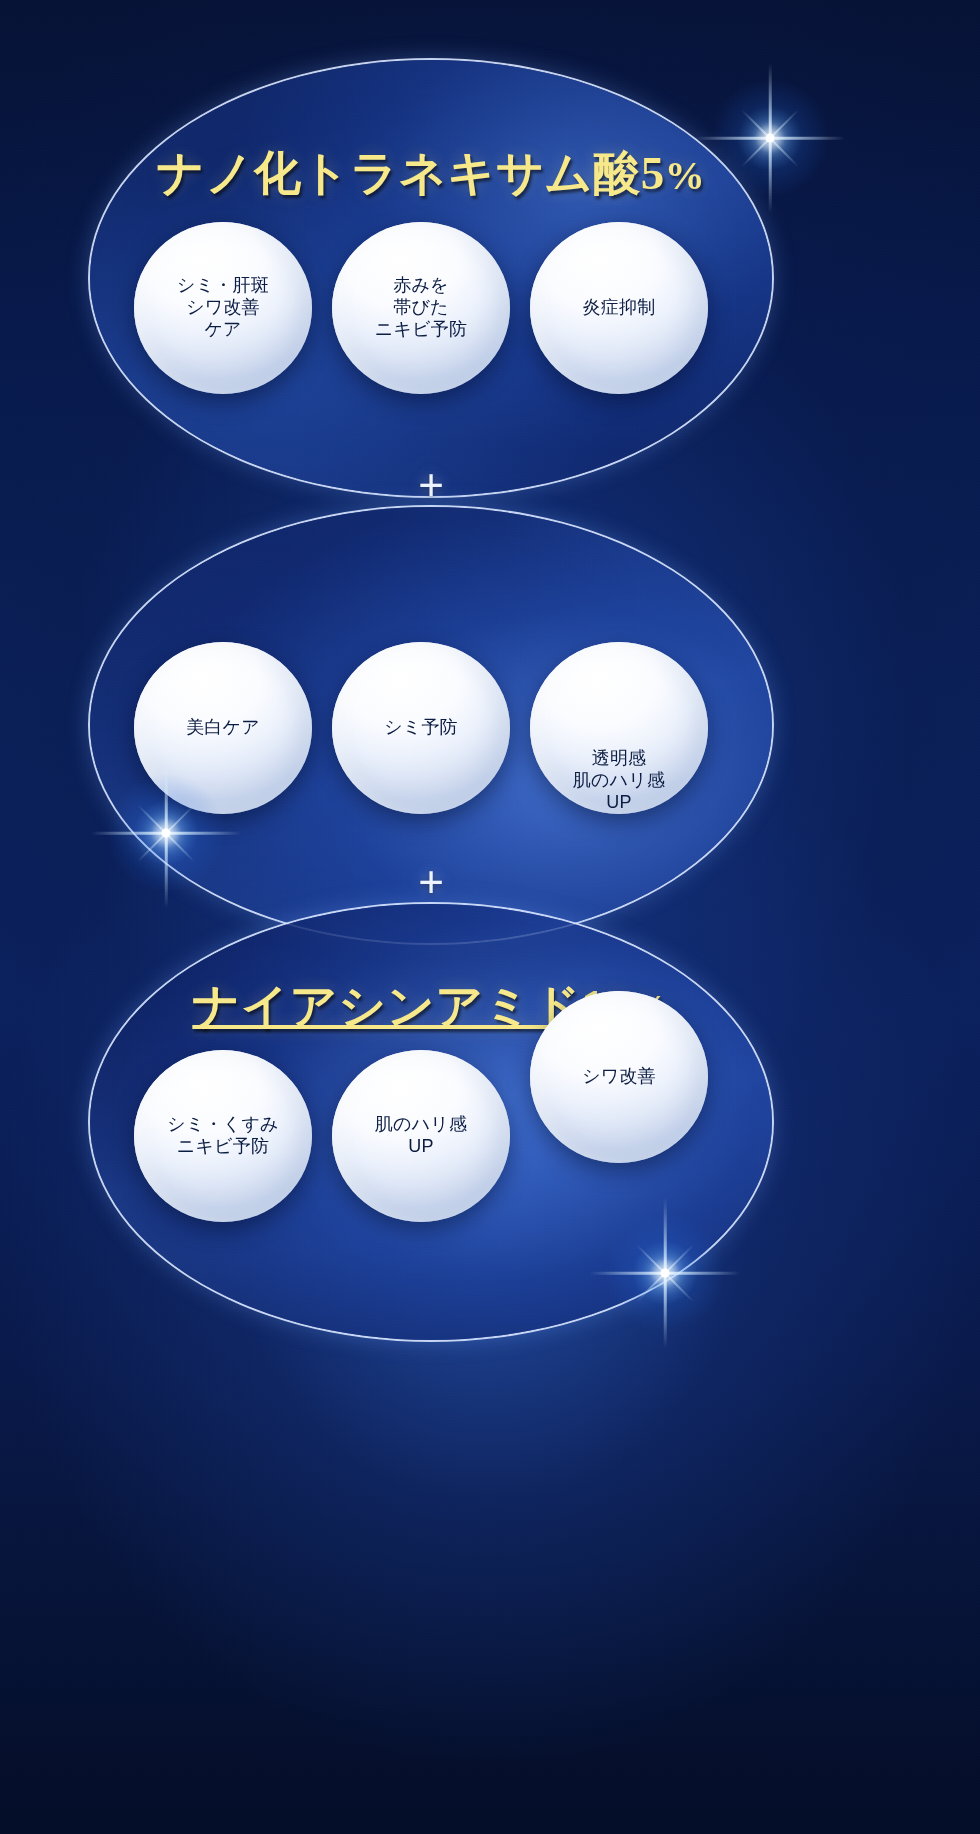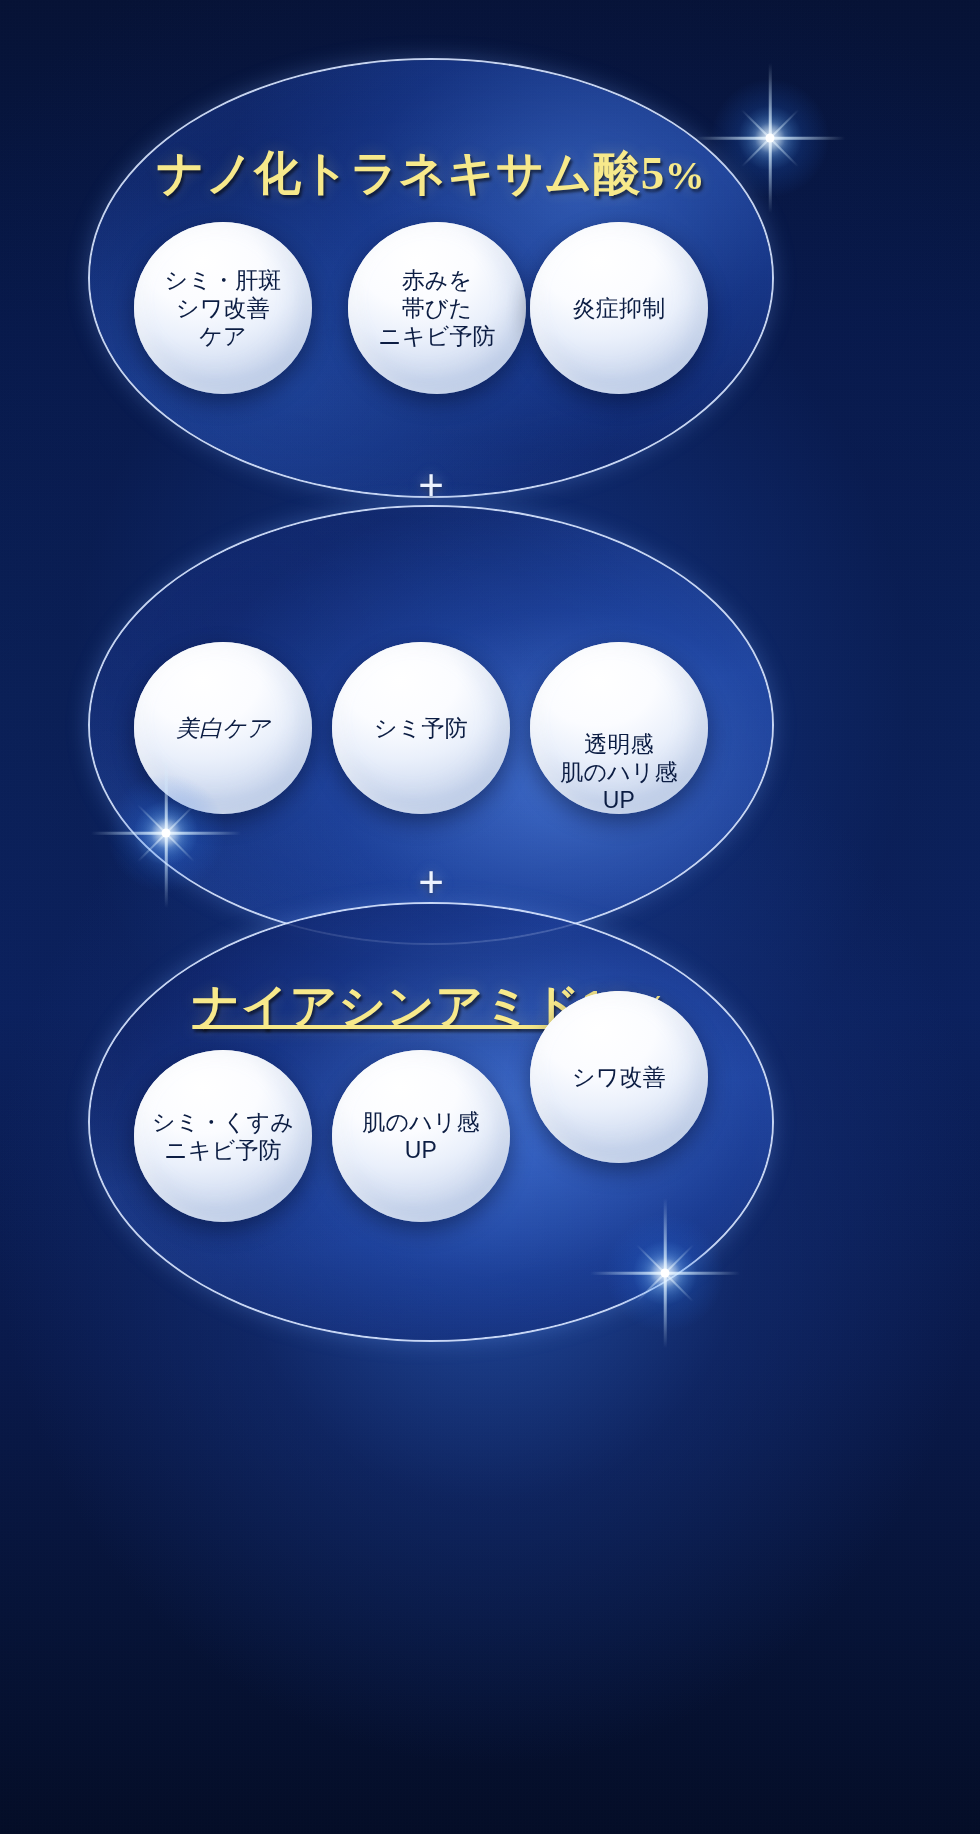--- a/index.html
+++ b/index.html
@@ -103,40 +103,40 @@
 
   
   .bubble {
     position: absolute;
     border-radius: 50%;
     display: flex;
     align-items: center;
     justify-content: center;
     text-align: center;
     color: #0b1c42;
-    font-size: 23px;
+    font-size: 18px;
     line-height: 1.22;
     font-weight: 500;
     letter-spacing: 0.2px;
     background:
       radial-gradient(ellipse 85% 70% at 38% 22%, #ffffff 0%, #fbfcff 38%, #eaf0fb 66%, #cdd9ef 100%);
     box-shadow:
       0 8px 22px rgba(2,8,28,0.42),
       inset -8px -10px 26px rgba(150,172,208,0.32),
       inset 6px 6px 18px rgba(255,255,255,0.9);
   }
   .bubble span { display: block; }
 
   
   #bubble-1-1 { left: 134px; top: 222px; width: 178px; height: 172px; }
-  #bubble-1-2 { left: 348px; top: 222px; width: 178px; height: 172px; }
+  #bubble-1-2 { left: 332px; top: 222px; width: 178px; height: 172px; }
   #bubble-1-3 { left: 530px; top: 222px; width: 178px; height: 172px; }
 
   
-  #bubble-2-1 { left: 134px; top: 642px; width: 178px; height: 172px; font-style: italic; }
+  #bubble-2-1 { left: 134px; top: 642px; width: 178px; height: 172px; }
   #bubble-2-2 { left: 332px; top: 642px; width: 178px; height: 172px; }
   #bubble-2-3 { left: 530px; top: 642px; width: 178px; height: 172px; align-items: flex-end; }
 
   
   #bubble-3-1 { left: 134px; top: 1050px; width: 178px; height: 172px; }
   #bubble-3-2 { left: 332px; top: 1050px; width: 178px; height: 172px; }
   #bubble-3-3 { left: 530px; top: 991px; width: 178px; height: 172px; justify-content: center; }
 
   
   .plus {

